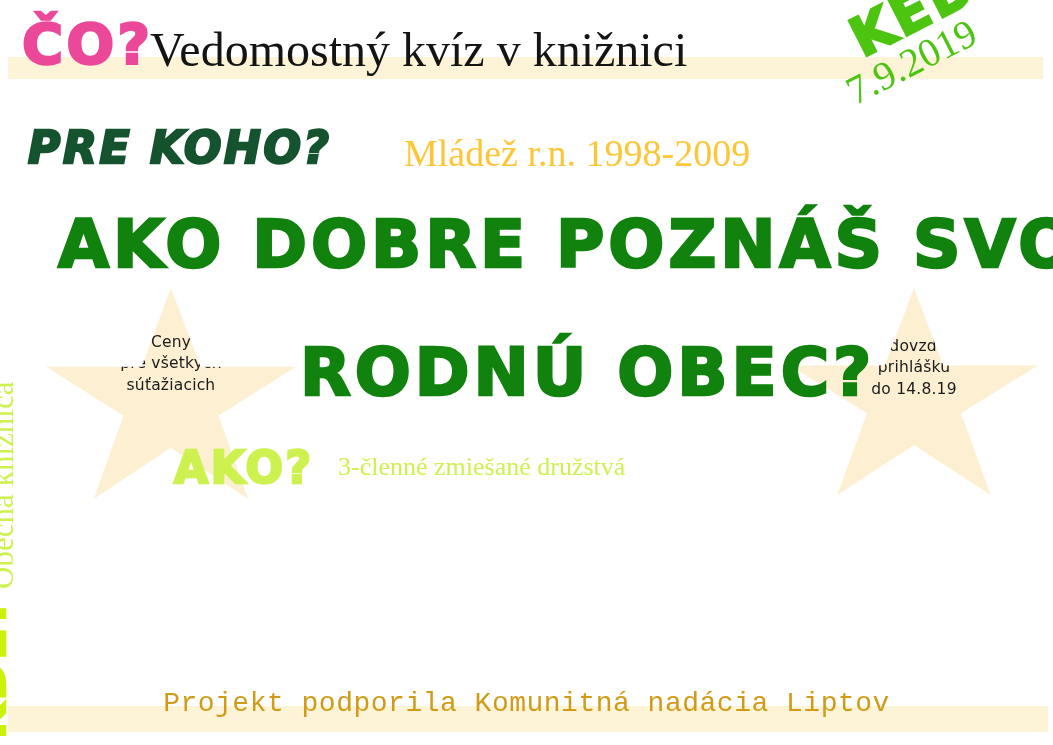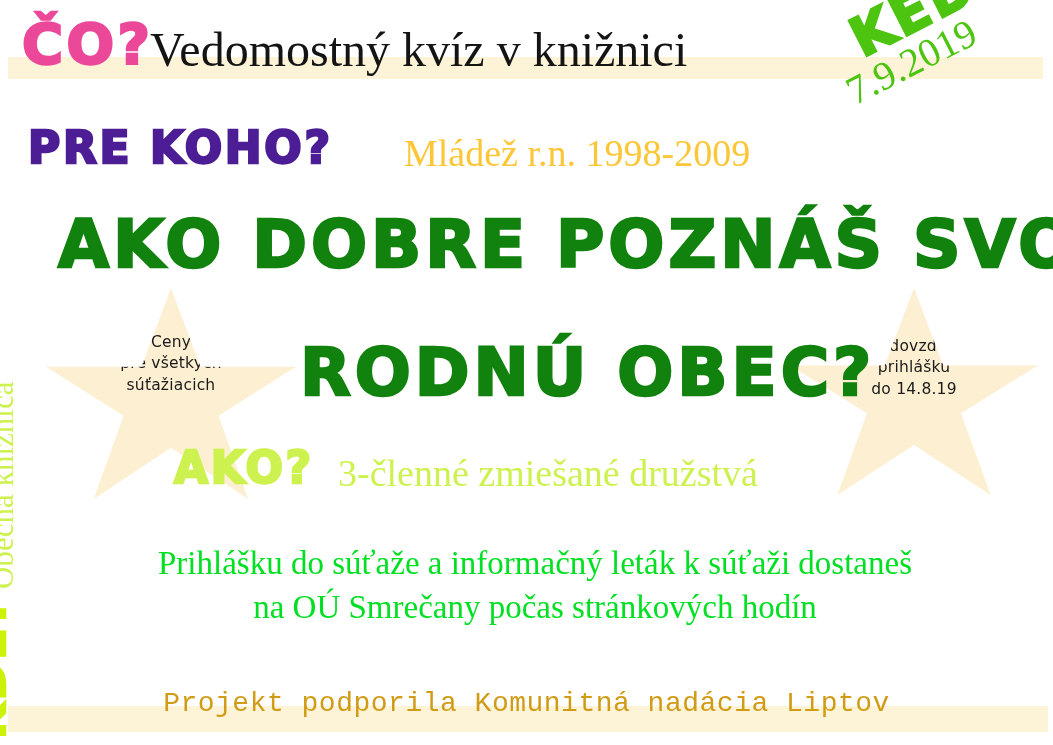--- a/index.html
+++ b/index.html
@@ -129,21 +129,22 @@
     transform-origin: left top;
   }
 
   
   #prekoho-label {
     position: absolute;
     left: 28px;
     top: 126px;
     font-size: 44px;
     line-height: 1;
-    color: #4c1d95;
+    color: #14532d;
+    font-style: italic;
   }
   #prekoho-value {
     position: absolute;
     left: 404px;
     top: 134px;
     font-size: 38px;
     line-height: 1;
     color: #fcc636;
     font-family: "Liberation Serif", serif;
     white-space: nowrap;
@@ -173,21 +174,21 @@
     left: 174px;
     top: 446px;
     font-size: 44px;
     line-height: 1;
     color: #cdf24f;
   }
   #ako-value {
     position: absolute;
     left: 338px;
     top: 454px;
-    font-size: 38px;
+    font-size: 26px;
     line-height: 1;
     color: #cdf24f;
     font-family: "Liberation Serif", serif;
     white-space: nowrap;
   }
 
   
   #kde-group {
     position: absolute;
     left: 0px;
@@ -282,18 +283,16 @@
   <div class="blob" id="ako-label">AKO?</div>
 
   <div class="blob" id="headline-line2">RODNÚ OBEC?</div>
   <div id="ako-value">3-členné zmiešané družstvá</div>
 
   <div id="kde-group">
     <div class="blob" id="kde-label">KDE?</div>
     <div id="kde-value">Obecná knižnica</div>
   </div>
 
-  <div id="body-text">Prihlášku do súťaže a informačný leták k súťaži dostaneš
-na OÚ Smrečany počas stránkových hodín</div>
 
   <div id="sponsor-text">Projekt podporila Komunitná nadácia Liptov</div>
 
 </div>
 
 </body></html>

